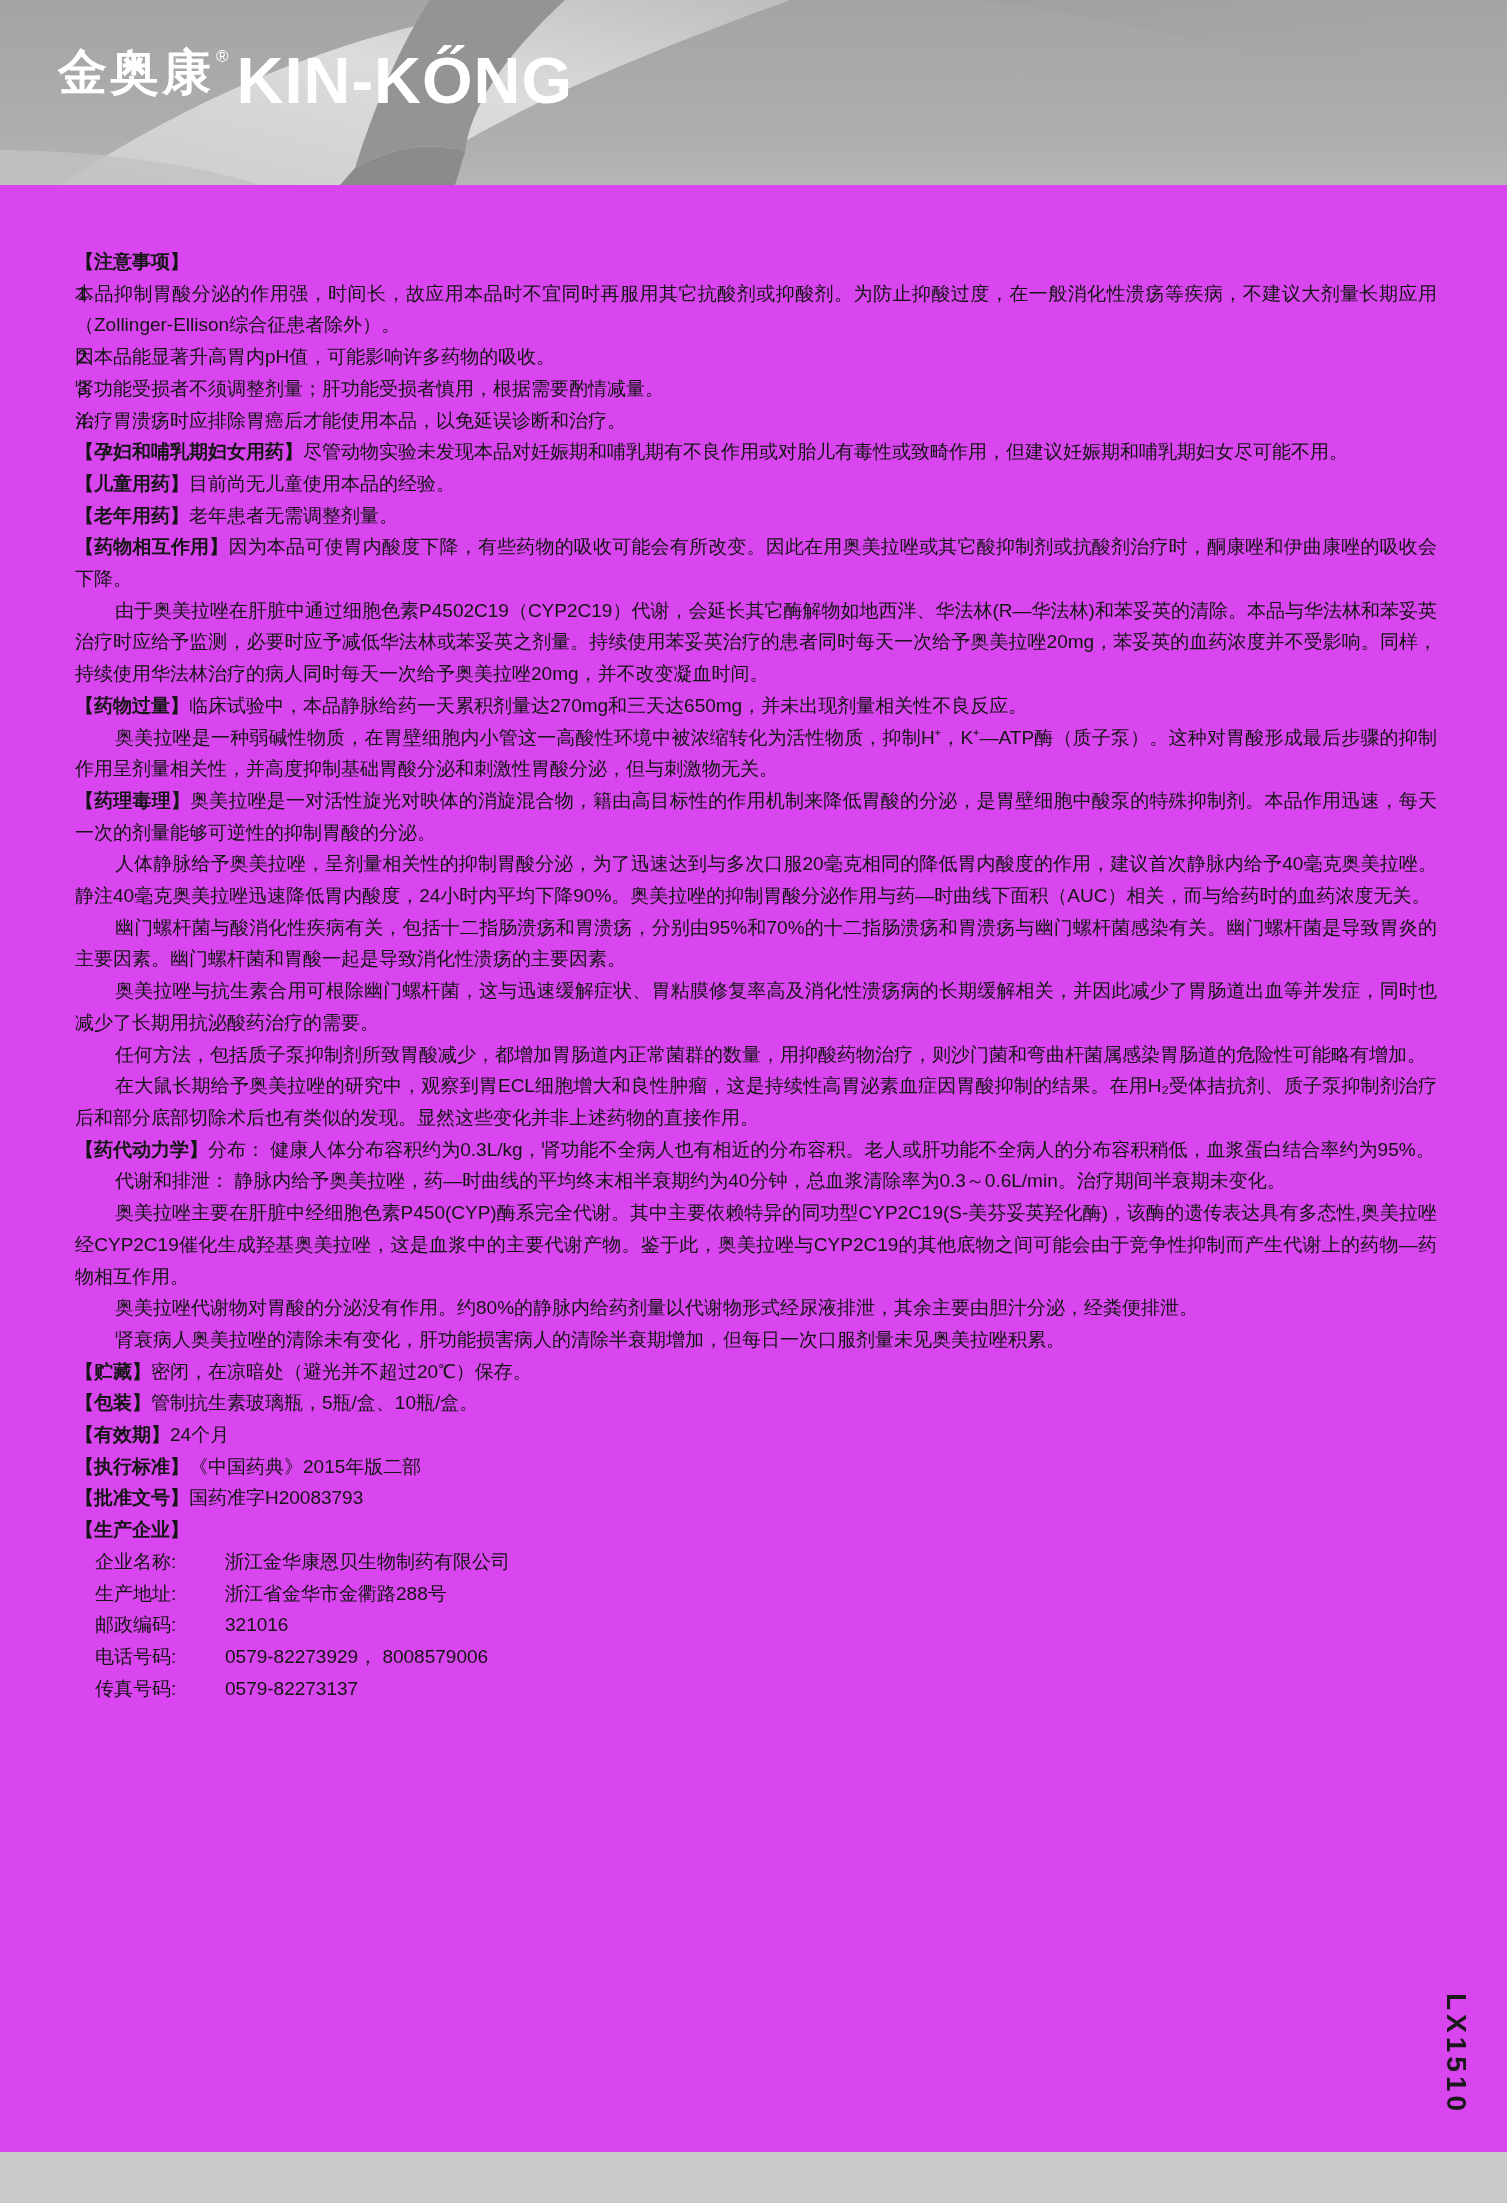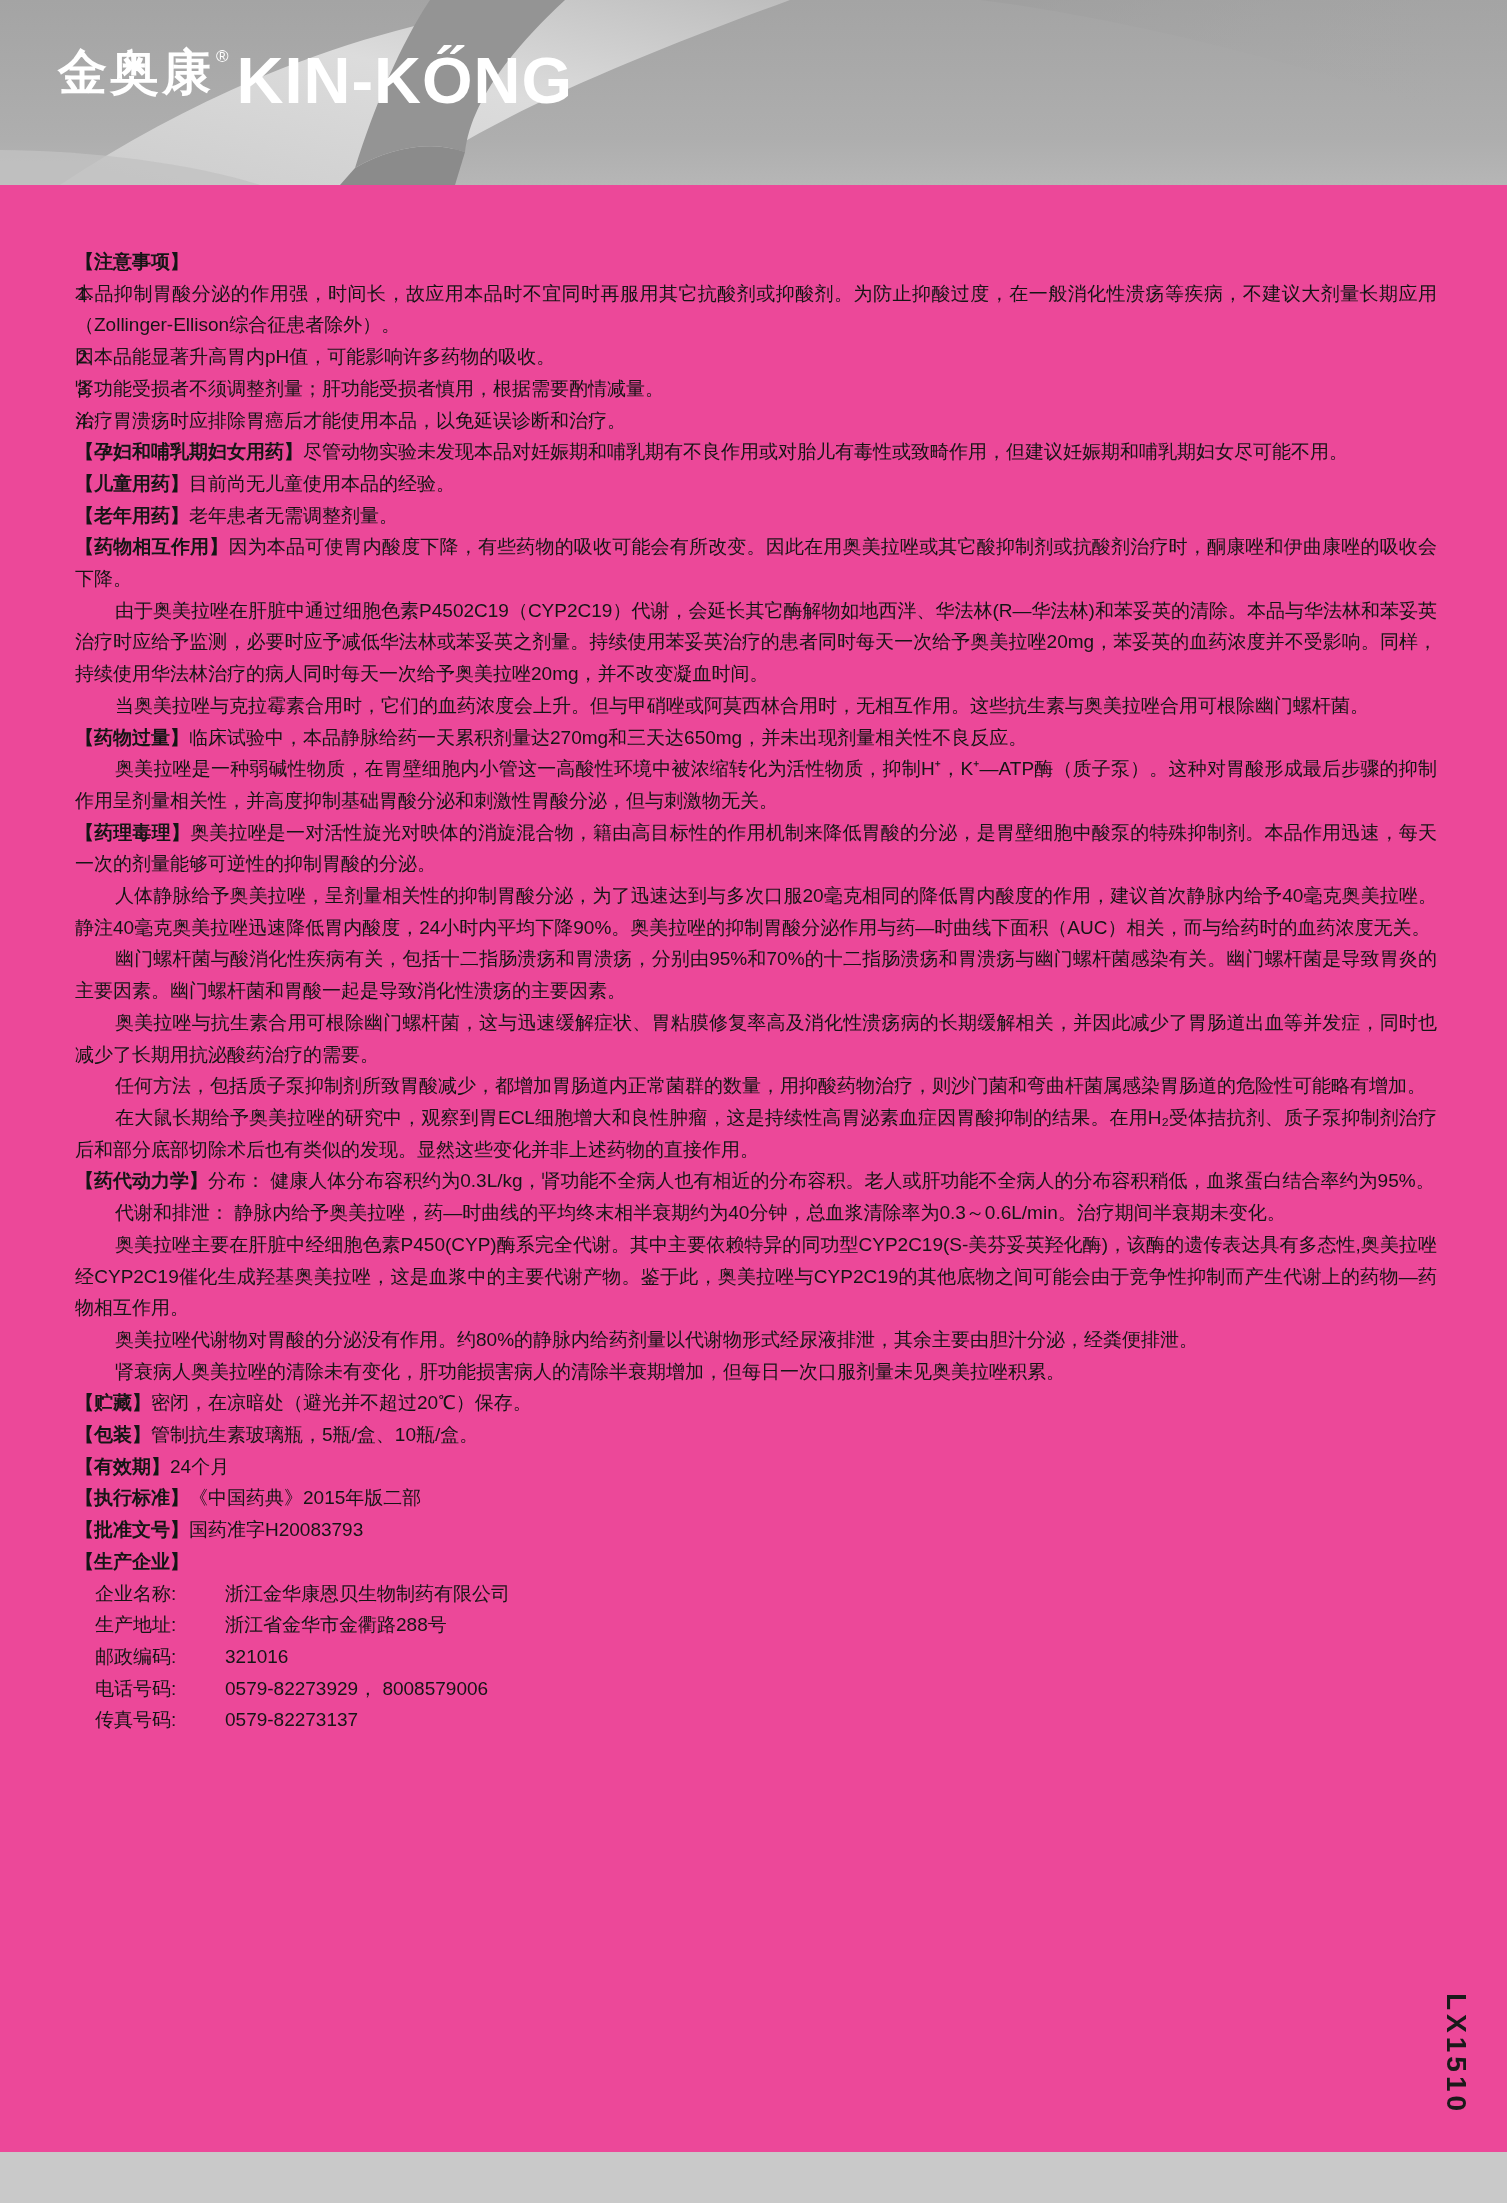--- a/index.html
+++ b/index.html
@@ -1,19 +1,19 @@
 <!DOCTYPE html>
 <html><head>
 <meta charset="utf-8">
 <style>
   html,body { margin:0; padding:0; background:#ffffff; }
   body { font-family:"Liberation Sans", sans-serif; }
   .page {
     position:relative; width:1507px; height:2203px;
-    background:#ec4899; overflow:hidden;
+    background:#d946ef; overflow:hidden;
   }
 
   
   .header { position:absolute; left:0; top:0; width:1507px; height:185px; }
   .header svg { display:block; }
   .logo {
     position:absolute; left:58px; top:48px; color:#ffffff;
     display:flex; align-items:flex-start; white-space:nowrap;
   }
   .logo-cn { font-size:49px; font-weight:bold; letter-spacing:3px; line-height:1; }
@@ -97,21 +97,20 @@
     <p class="para numbered"><span class="num">1.</span><span>本品抑制胃酸分泌的作用强，时间长，故应用本品时不宜同时再服用其它抗酸剂或抑酸剂。为防止抑酸过度，在一般消化性溃疡等疾病，不建议大剂量长期应用（Zollinger-Ellison综合征患者除外）。</span></p>
     <p class="para numbered"><span class="num">2.</span><span>因本品能显著升高胃内pH值，可能影响许多药物的吸收。</span></p>
     <p class="para numbered"><span class="num">3.</span><span>肾功能受损者不须调整剂量；肝功能受损者慎用，根据需要酌情减量。</span></p>
     <p class="para numbered"><span class="num">4.</span><span>治疗胃溃疡时应排除胃癌后才能使用本品，以免延误诊断和治疗。</span></p>
 
     <p class="para"><span class="b">【孕妇和哺乳期妇女用药】</span><span>尽管动物实验未发现本品对妊娠期和哺乳期有不良作用或对胎儿有毒性或致畸作用，但建议妊娠期和哺乳期妇女尽可能不用。</span></p>
     <p class="para"><span class="b">【儿童用药】</span><span>目前尚无儿童使用本品的经验。</span></p>
     <p class="para"><span class="b">【老年用药】</span><span>老年患者无需调整剂量。</span></p>
     <p class="para"><span class="b">【药物相互作用】</span><span>因为本品可使胃内酸度下降，有些药物的吸收可能会有所改变。因此在用奥美拉唑或其它酸抑制剂或抗酸剂治疗时，酮康唑和伊曲康唑的吸收会下降。</span></p>
     <p class="para indented"><span>由于奥美拉唑在肝脏中通过细胞色素P4502C19（CYP2C19）代谢，会延长其它酶解物如地西泮、华法林(R—华法林)和苯妥英的清除。本品与华法林和苯妥英治疗时应给予监测，必要时应予减低华法林或苯妥英之剂量。持续使用苯妥英治疗的患者同时每天一次给予奥美拉唑20mg，苯妥英的血药浓度并不受影响。同样，持续使用华法林治疗的病人同时每天一次给予奥美拉唑20mg，并不改变凝血时间。</span></p>
-    <p class="para indented"><span>当奥美拉唑与克拉霉素合用时，它们的血药浓度会上升。但与甲硝唑或阿莫西林合用时，无相互作用。这些抗生素与奥美拉唑合用可根除幽门螺杆菌。</span></p>
 
     <p class="para"><span class="b">【药物过量】</span><span>临床试验中，本品静脉给药一天累积剂量达270mg和三天达650mg，并未出现剂量相关性不良反应。</span></p>
 
     <p class="para indented"><span>奥美拉唑是一种弱碱性物质，在胃壁细胞内小管这一高酸性环境中被浓缩转化为活性物质，抑制H⁺，K⁺—ATP酶（质子泵）。这种对胃酸形成最后步骤的抑制作用呈剂量相关性，并高度抑制基础胃酸分泌和刺激性胃酸分泌，但与刺激物无关。</span></p>
     <p class="para"><span class="b">【药理毒理】</span><span>奥美拉唑是一对活性旋光对映体的消旋混合物，籍由高目标性的作用机制来降低胃酸的分泌，是胃壁细胞中酸泵的特殊抑制剂。本品作用迅速，每天一次的剂量能够可逆性的抑制胃酸的分泌。</span></p>
     <p class="para indented"><span>人体静脉给予奥美拉唑，呈剂量相关性的抑制胃酸分泌，为了迅速达到与多次口服20毫克相同的降低胃内酸度的作用，建议首次静脉内给予40毫克奥美拉唑。静注40毫克奥美拉唑迅速降低胃内酸度，24小时内平均下降90%。奥美拉唑的抑制胃酸分泌作用与药—时曲线下面积（AUC）相关，而与给药时的血药浓度无关。</span></p>
     <p class="para indented"><span>幽门螺杆菌与酸消化性疾病有关，包括十二指肠溃疡和胃溃疡，分别由95%和70%的十二指肠溃疡和胃溃疡与幽门螺杆菌感染有关。幽门螺杆菌是导致胃炎的主要因素。幽门螺杆菌和胃酸一起是导致消化性溃疡的主要因素。</span></p>
     <p class="para indented"><span>奥美拉唑与抗生素合用可根除幽门螺杆菌，这与迅速缓解症状、胃粘膜修复率高及消化性溃疡病的长期缓解相关，并因此减少了胃肠道出血等并发症，同时也减少了长期用抗泌酸药治疗的需要。</span></p>
     <p class="para indented"><span>任何方法，包括质子泵抑制剂所致胃酸减少，都增加胃肠道内正常菌群的数量，用抑酸药物治疗，则沙门菌和弯曲杆菌属感染胃肠道的危险性可能略有增加。</span></p>
     <p class="para indented"><span>在大鼠长期给予奥美拉唑的研究中，观察到胃ECL细胞增大和良性肿瘤，这是持续性高胃泌素血症因胃酸抑制的结果。在用H₂受体拮抗剂、质子泵抑制剂治疗后和部分底部切除术后也有类似的发现。显然这些变化并非上述药物的直接作用。</span></p>

